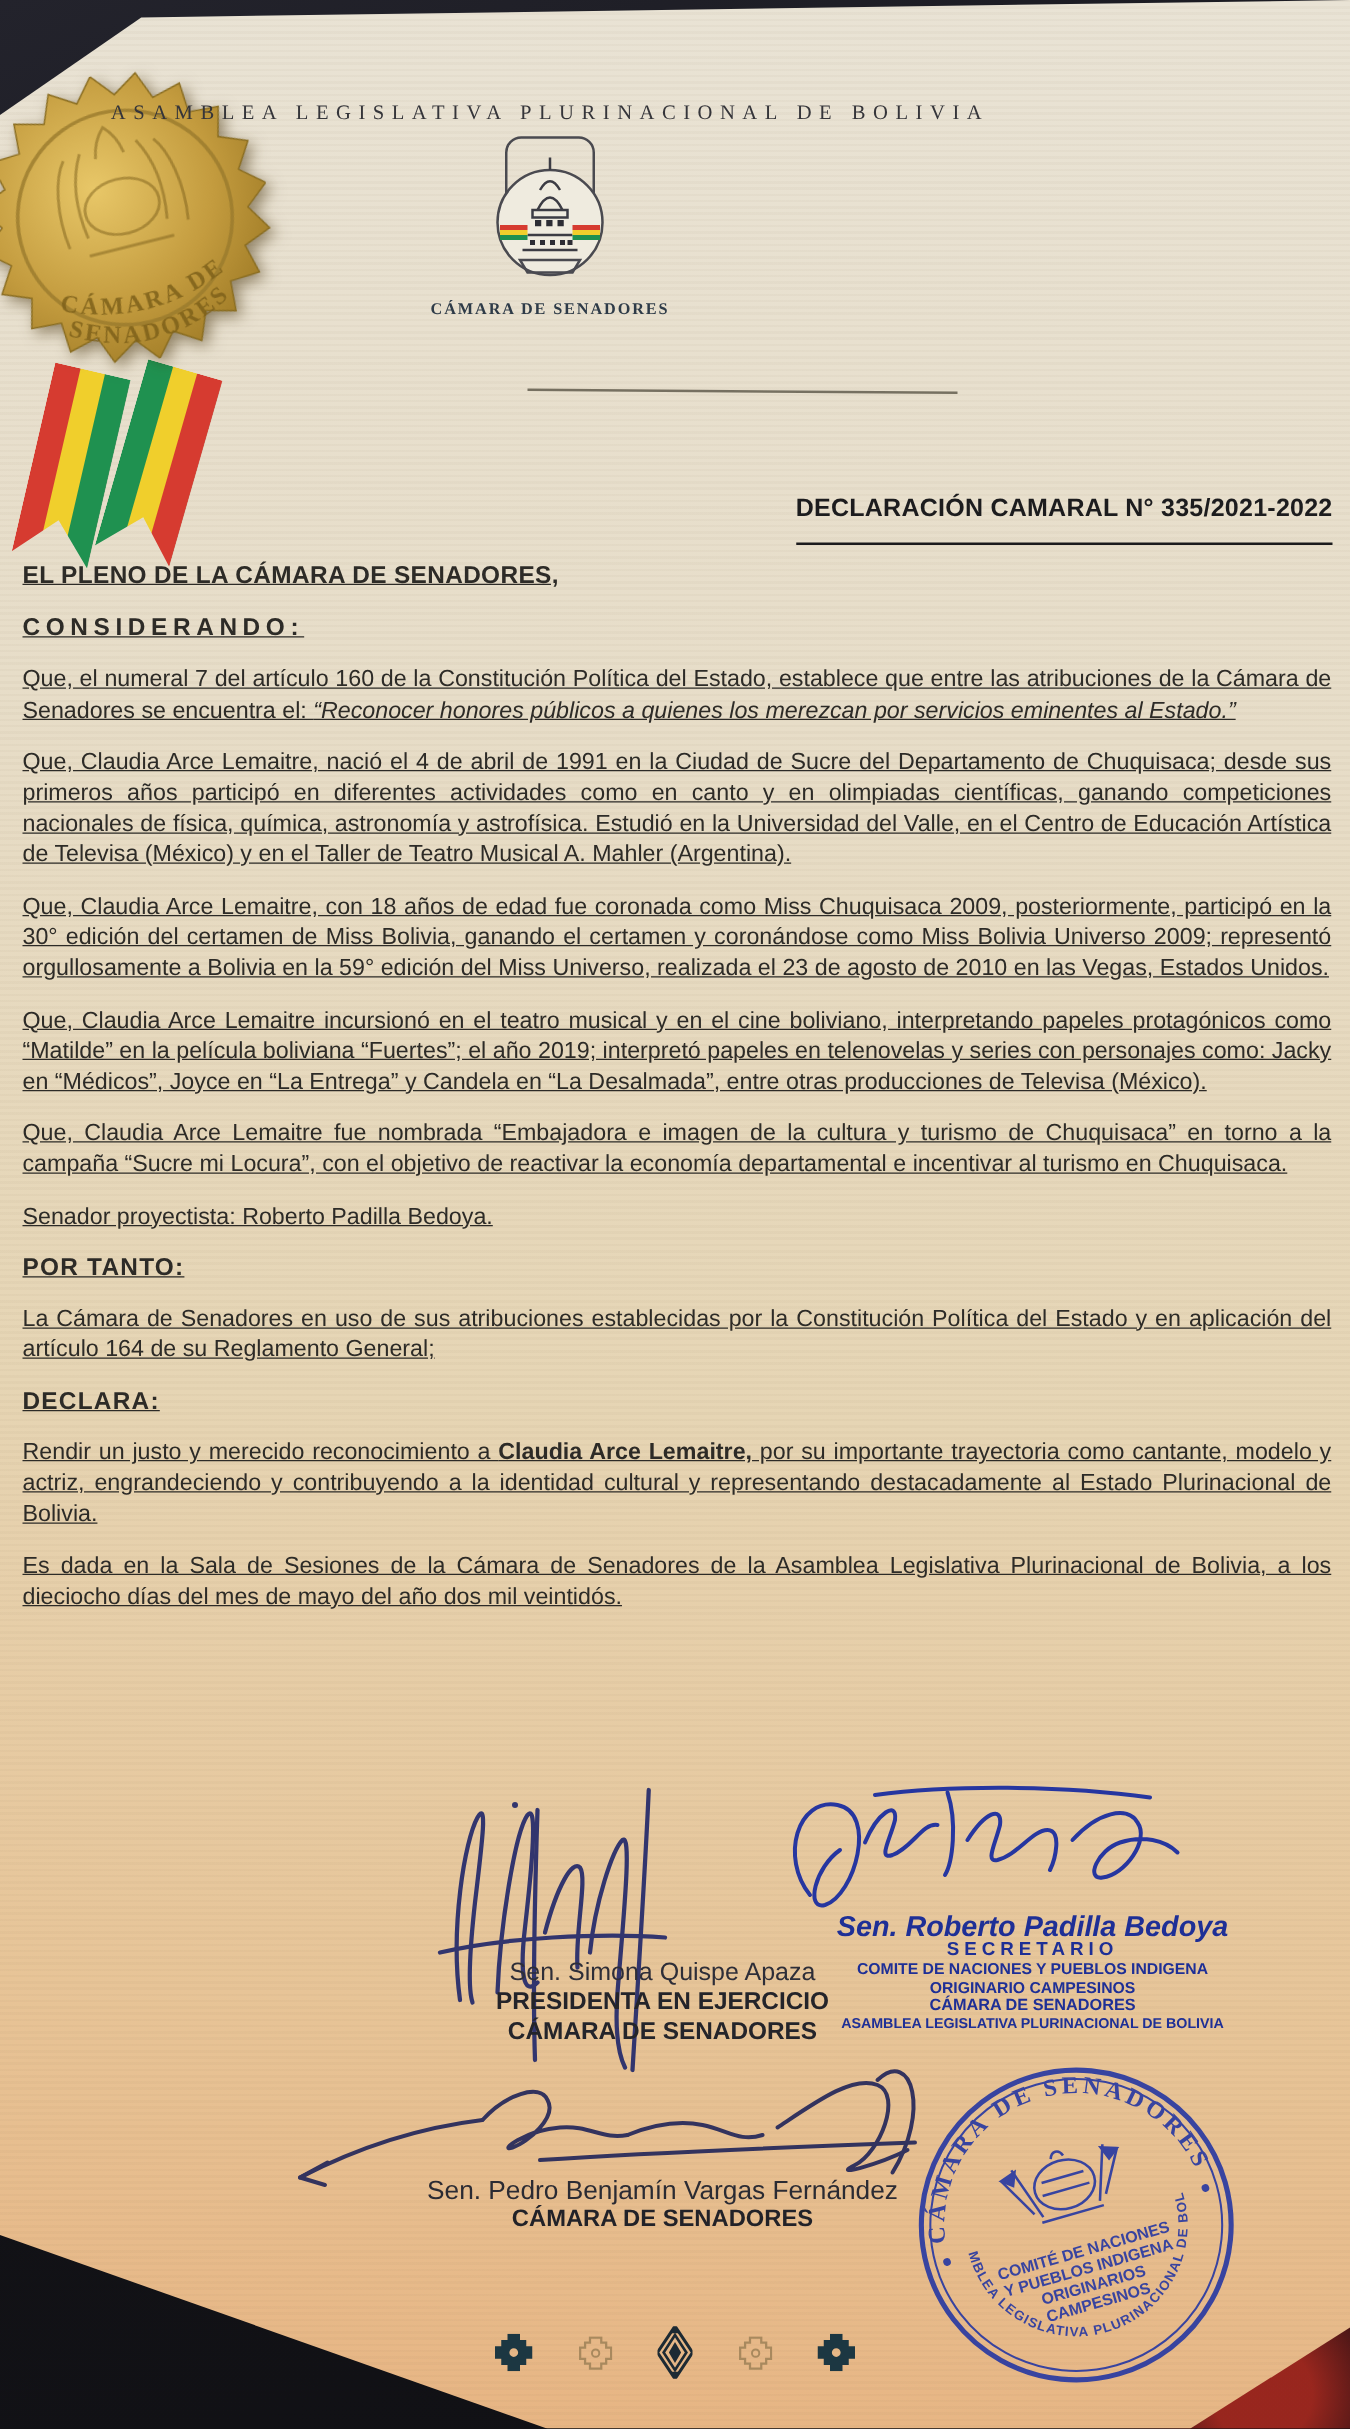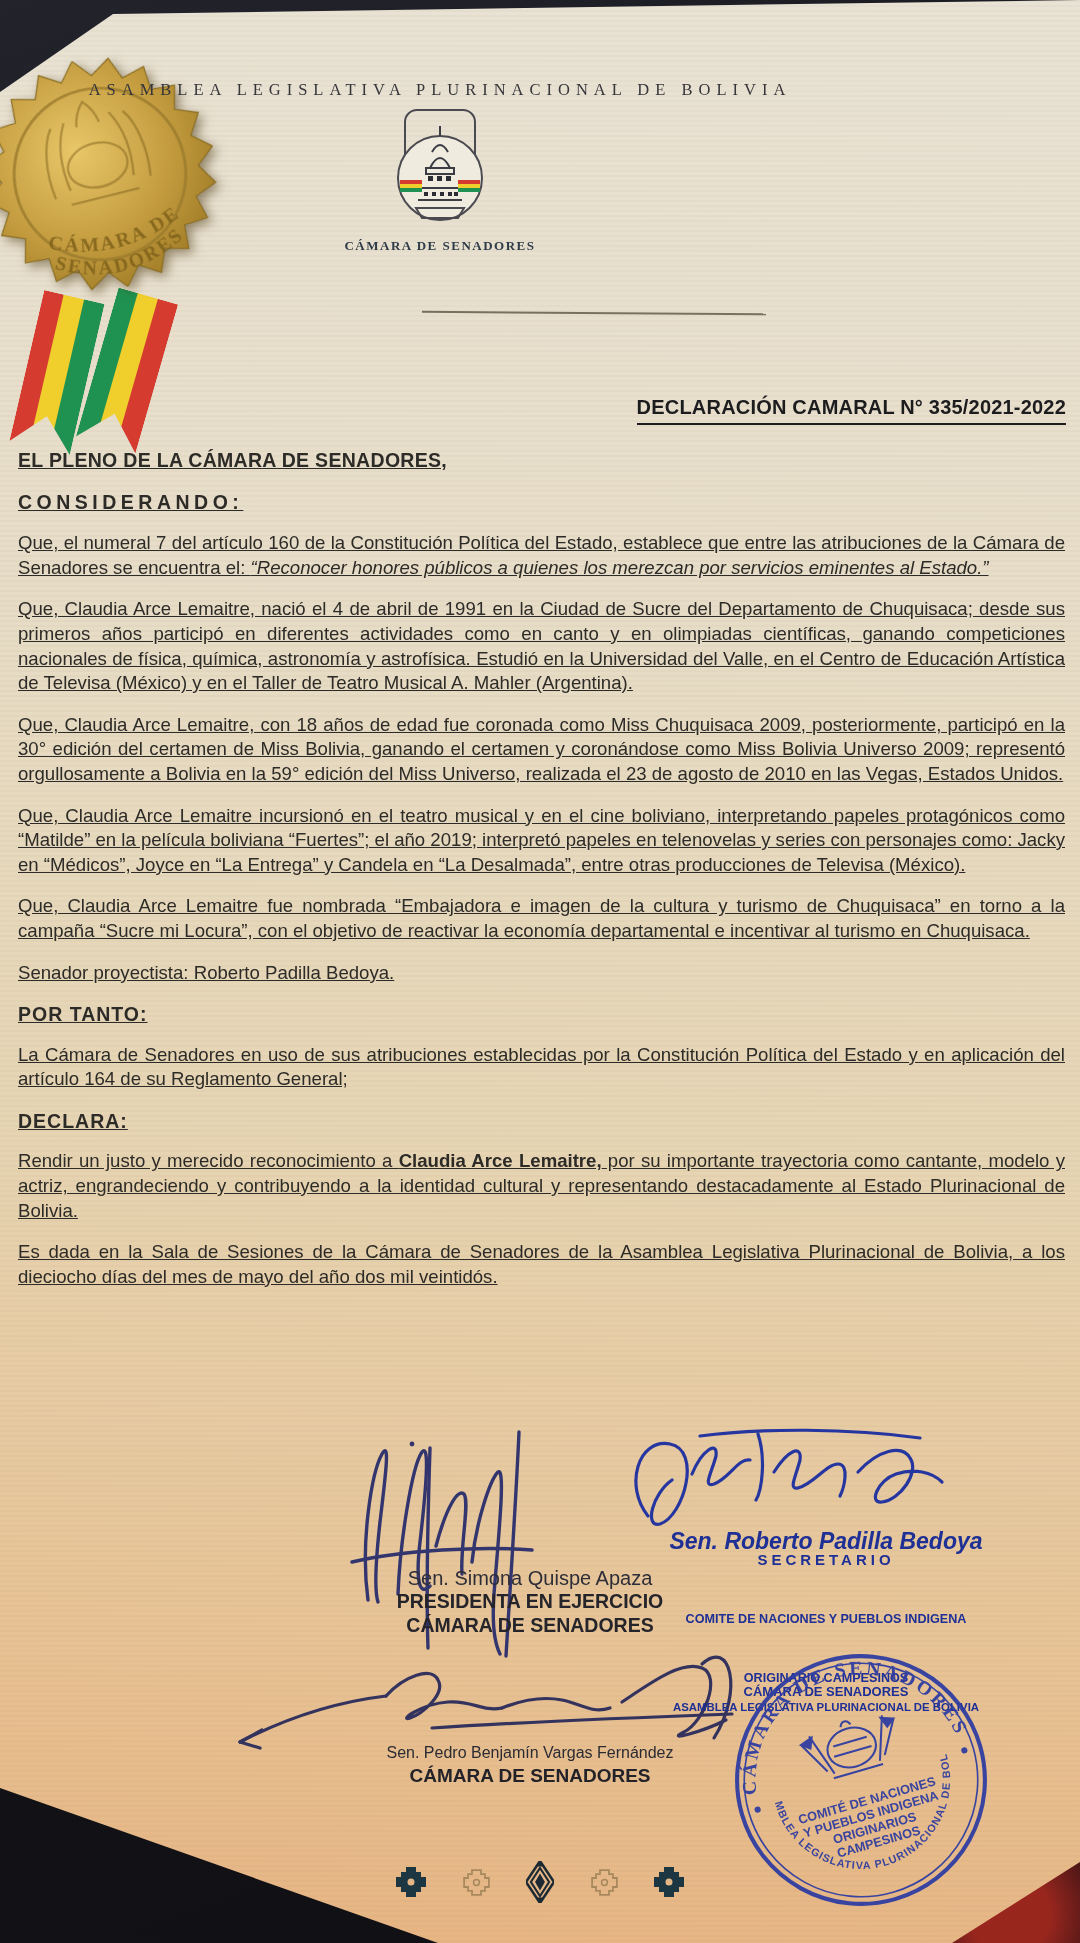--- a/index.html
+++ b/index.html
@@ -19,43 +19,43 @@
   .hdr-wrap{position:absolute;left:0;top:0;width:880px;text-align:center;}
   .assembly{margin-top:80px;font-family:"Liberation Serif",serif;font-size:16.5px;
     letter-spacing:6px;color:#35353a;font-weight:500;white-space:nowrap;}
   .logo-box{margin-top:8px;}
   .chamber-caption{margin-top:4px;font-family:"Liberation Serif",serif;font-size:13px;
     letter-spacing:1.5px;color:#2e3b48;font-weight:bold;}
   .sep-line{position:absolute;left:422px;top:312px;width:344px;height:2px;
     background:rgba(80,75,60,.75);transform:rotate(.4deg);}
   
   .decl-title{position:absolute;top:396px;right:14px;font-size:20px;font-weight:bold;
-    color:#1c1c1e;border-bottom:2.5px solid #1c1c1e;padding-bottom:4px;letter-spacing:.2px;}
+    color:#1c1c1e;border-bottom:2.5px solid #1c1c1e;padding-bottom:15px;letter-spacing:.2px;}
   
   .content{position:absolute;left:18px;right:15px;top:448px;color:#2d2b27;
     font-size:18.6px;line-height:24.6px;text-align:justify;}
   .addressee{font-weight:bold;font-size:19.5px;margin:0 0 8px 0;letter-spacing:.3px;}
   .label{font-weight:bold;font-size:19.5px;letter-spacing:4.5px;margin:0 0 16px 0;}
   .label.tight{letter-spacing:1px;margin:17px 0 16px 0;}
   .content p{margin:0 0 17px 0;text-decoration:underline;}
   .q{font-style:italic;}
   .strong{font-weight:bold;}
   
   .sigblock{position:absolute;text-align:center;}
   .pres{left:330px;top:1567px;width:400px;color:#2e2e38;}
   .pres .nm{font-size:20px;line-height:23px;}
   .pres .tl{font-size:19.5px;font-weight:bold;line-height:23.5px;color:#24242a;}
   .secr{left:640px;top:1531px;width:372px;color:#1e2f96;}
   .secr .nm{font-size:23px;font-weight:bold;font-style:italic;line-height:20px;}
   .secr .tl{font-size:15px;font-weight:bold;letter-spacing:4px;line-height:17px;}
-  .secr .s1{font-size:12.6px;font-weight:bold;line-height:14.5px;margin-top:44px;}
+  .secr .s1{font-size:12.6px;font-weight:bold;line-height:14.5px;}
   .secr .s2{font-size:13px;font-weight:bold;line-height:14.5px;}
   .secr .s3{font-size:11.4px;font-weight:bold;line-height:14px;}
   .psec{left:280px;top:1741px;width:500px;color:#2b2b33;}
-  .psec .nm{font-size:16px;line-height:23px;}
+  .psec .nm{font-size:21px;line-height:23px;}
   .psec .tl{font-size:19px;font-weight:bold;line-height:23.5px;color:#222228;}
   
   .ribbon{position:absolute;width:62px;height:155px;
     clip-path:polygon(0 0,100% 0,100% 100%,50% 79%,0 100%);
     filter:drop-shadow(2px 3px 3px rgba(50,30,10,.4));}
   .ribbon.l{left:26px;top:295px;transform:rotate(13deg);
     background:linear-gradient(90deg,#d63b30 0 33%,#f0cf2c 33% 66%,#1f9150 66% 100%);}
   .ribbon.r{left:96px;top:293px;transform:rotate(16deg);
     background:linear-gradient(90deg,#1f9150 0 33%,#f0cf2c 33% 66%,#d63b30 66% 100%);}
   #gold-seal{position:absolute;left:-16px;top:58px;transform:rotate(-14deg);

